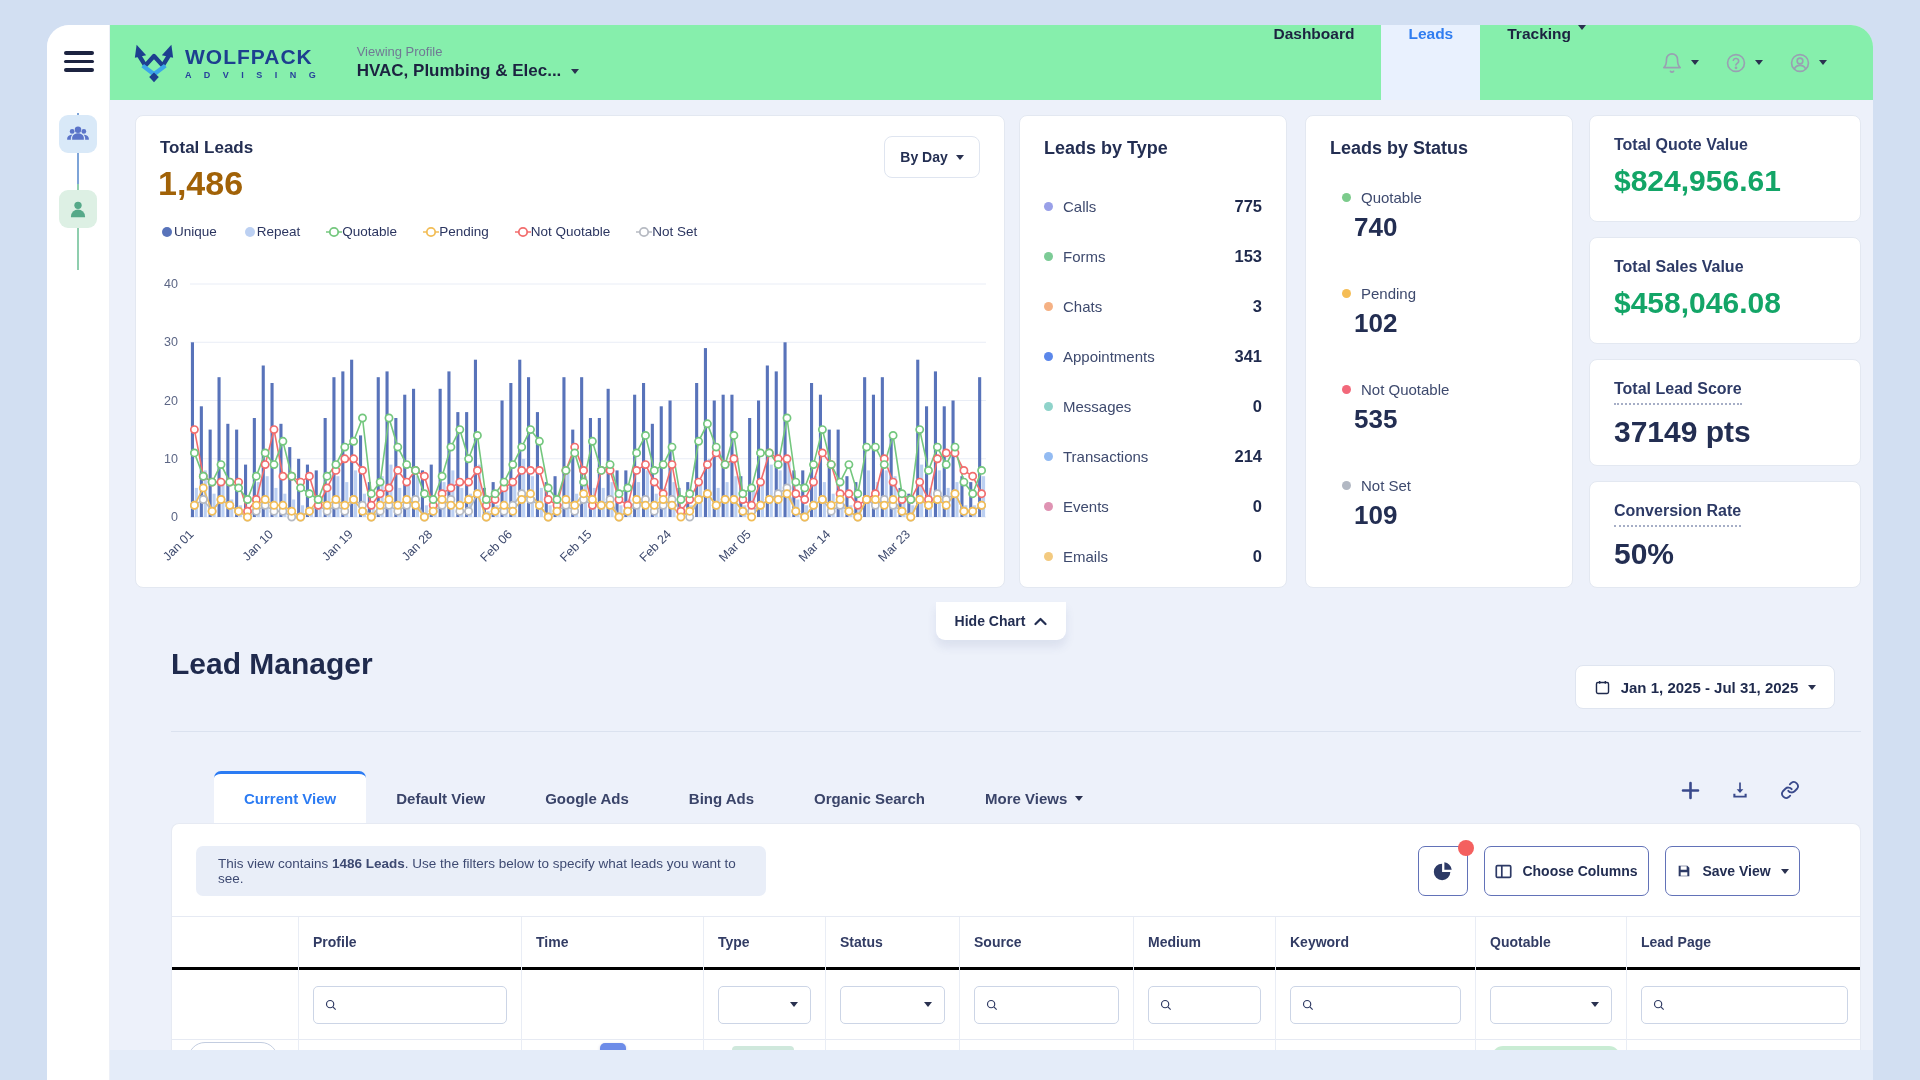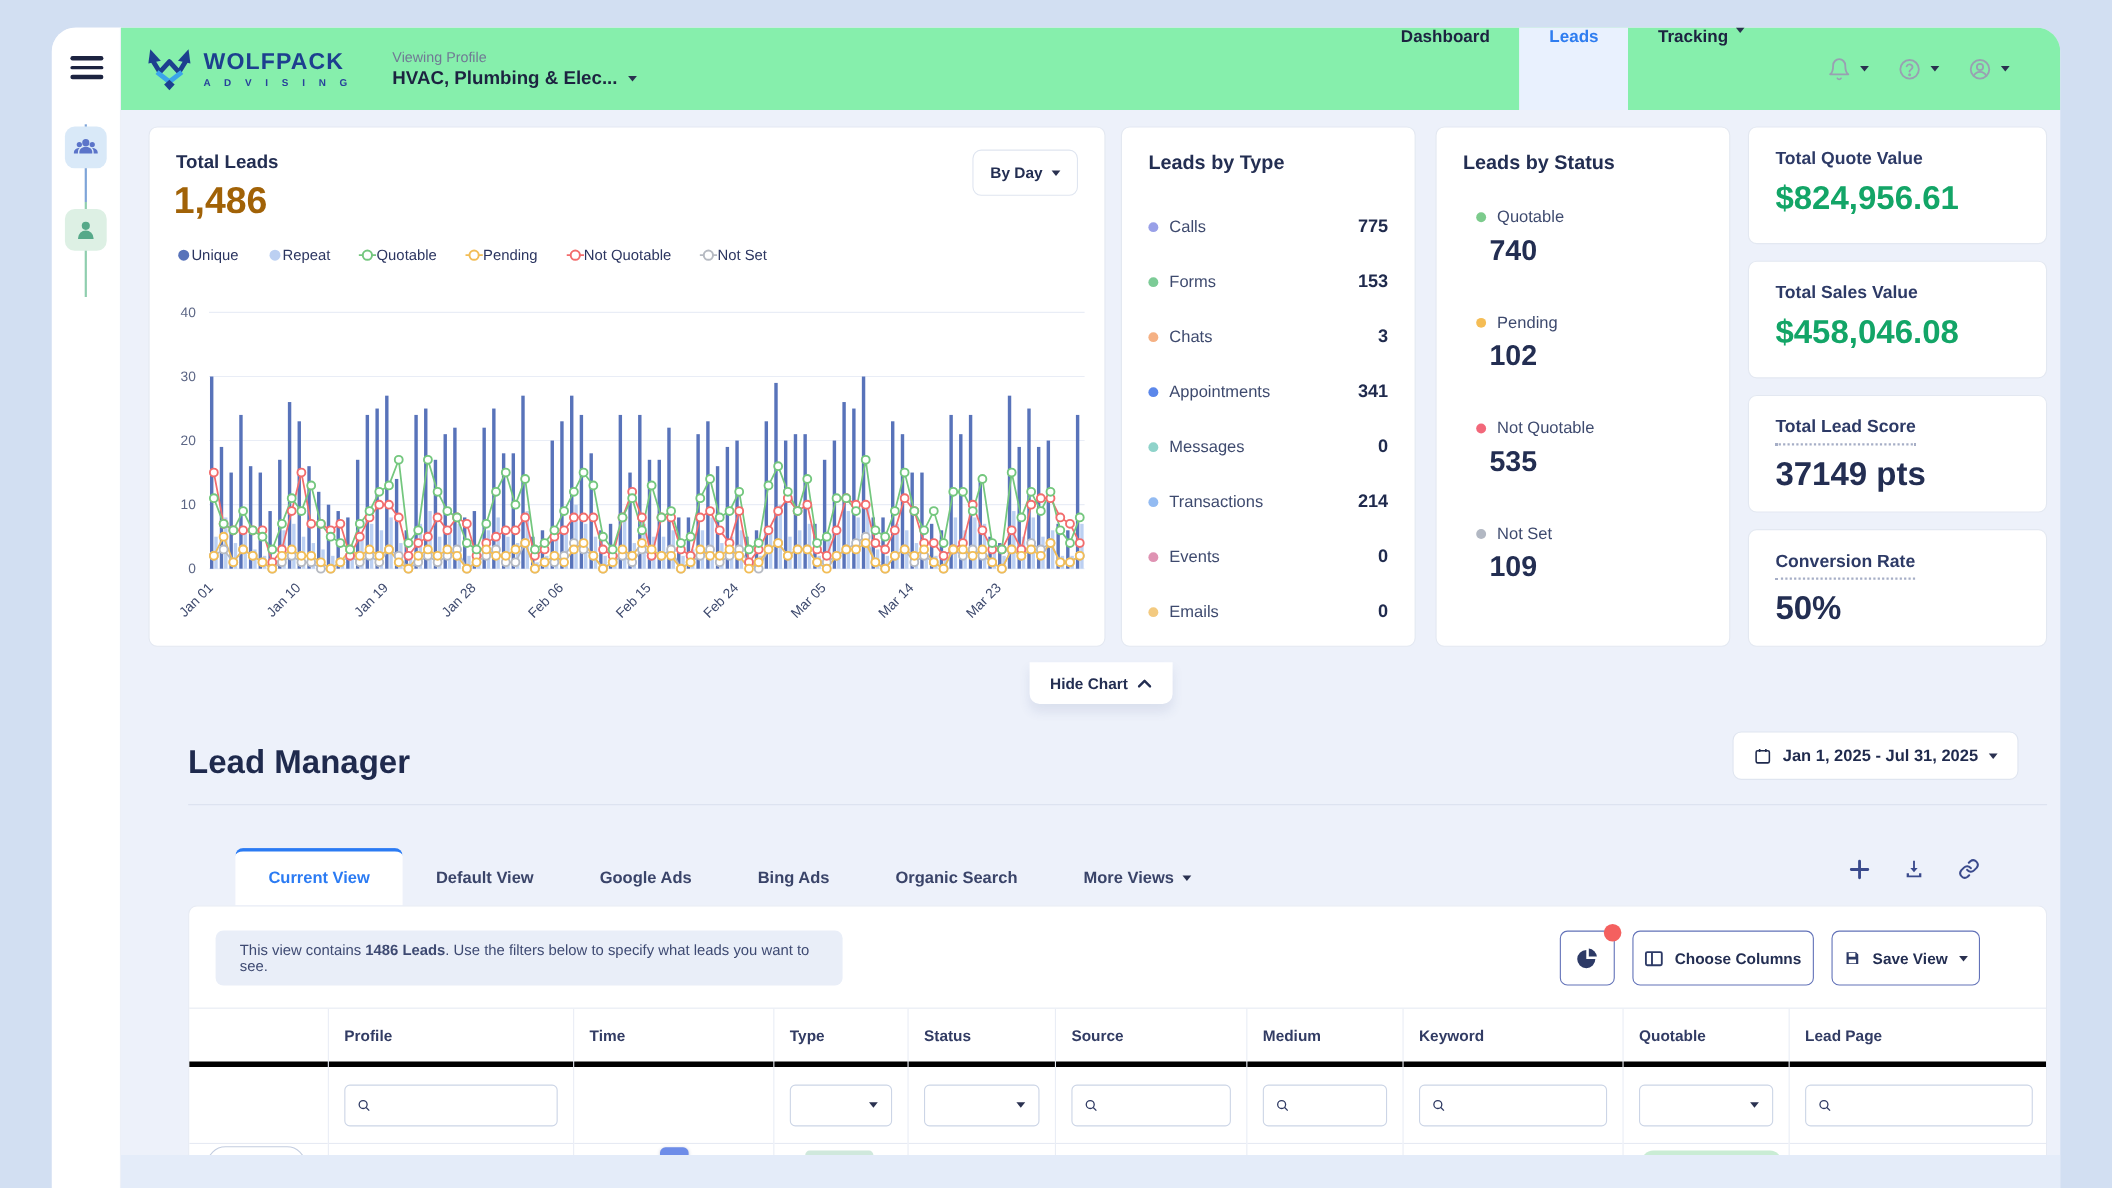--- a/index.html
+++ b/index.html
@@ -69,21 +69,21 @@
   .stat-title.underlined { border-bottom:2px dotted #a6aec6; padding-bottom:5px; }
   .stat-val { font-size:30px; font-weight:bold; margin-top:10px; }
   .val-green { color:#13a567; } .val-navy { color:#232e52; }
 
   .hide-tab { position:absolute; left:889px; top:577px; width:130px; height:38px; background:#fff;
               border-radius:0 0 9px 9px; box-shadow:0 7px 10px rgba(60,80,140,.10);
               display:flex; align-items:center; justify-content:center; gap:9px;
               font-size:14px; font-weight:bold; color:#232e52; cursor:pointer; }
 
   
-  .lm-title { position:absolute; left:124px; top:652px; font-size:30px; font-weight:bold; color:#1f2a4d; }
+  .lm-title { position:absolute; left:124px; top:622px; font-size:30px; font-weight:bold; color:#1f2a4d; }
   .date-btn { position:absolute; left:1528px; top:640px; width:260px; height:44px; background:#fff;
               border:1px solid #dfe5f0; border-radius:8px; display:flex; align-items:center; justify-content:center;
               gap:10px; font-size:15px; font-weight:bold; color:#1f2a4d; cursor:pointer; }
   .lm-divider { position:absolute; left:124px; top:706px; width:1690px; height:1px; background:#dbe2ef; }
 
   .tabs { position:absolute; left:167px; top:746px; height:52px; display:flex; align-items:stretch; }
   .tab { display:flex; align-items:center; padding:0 30px; font-size:15px; font-weight:bold; color:#3a4469;
          cursor:pointer; gap:8px; border-top:3px solid transparent; }
   .tab.active { background:#fff; color:#2b7bf3; border-top:3px solid #2b7bf3; border-radius:7px 7px 0 0; }
 
@@ -101,21 +101,21 @@
           font-family:"Liberation Sans",sans-serif; }
   .pie-btn { width:50px; position:relative; }
   .red-dot { position:absolute; right:-7px; top:-7px; width:16px; height:16px; border-radius:50%; background:#f4605f; }
   .cols-btn { width:165px; } .save-btn { width:135px; }
 
   .thead { position:absolute; left:0; top:92px; right:0; bottom:0; display:flex;
            border-top:1px solid #e6eaf3; overflow:hidden; border-radius:0; }
   .tcol { flex:none; border-right:1px solid #e9edf5; position:relative; }
   .tcol:last-child { border-right:none; }
   .th { height:53px; display:flex; align-items:center; padding:0 14px; font-size:14px; font-weight:bold;
-        color:#323c64; border-bottom:5px solid #000000; }
+        color:#323c64; border-bottom:3px solid #000000; }
   .tf { height:70px; display:flex; align-items:center; padding:0 14px; border-bottom:1px solid #e6eaf3; }
   .f-input { display:flex; align-items:center; gap:7px; width:100%; height:38px; border:1px solid #ccd5e6;
              border-radius:5px; background:#fff; padding:0 10px; }
   .f-input input { border:none; outline:none; width:100%; font-size:13px; font-family:"Liberation Sans",sans-serif; color:#333f66; }
   .f-select { display:flex; align-items:center; justify-content:flex-end; width:100%; height:38px;
               border:1px solid #ccd5e6; border-radius:5px; background:#fff; padding:0 12px; cursor:pointer; }
   .sort-btn { position:absolute; left:428px; top:219px; width:26px; height:36px; background:#6d8ce8; border-radius:5px;
               color:#fff; font-size:15px; font-weight:bold; display:flex; align-items:center; justify-content:center;
               cursor:pointer; z-index:3; box-shadow:0 1px 3px rgba(40,60,120,.25); }
 

